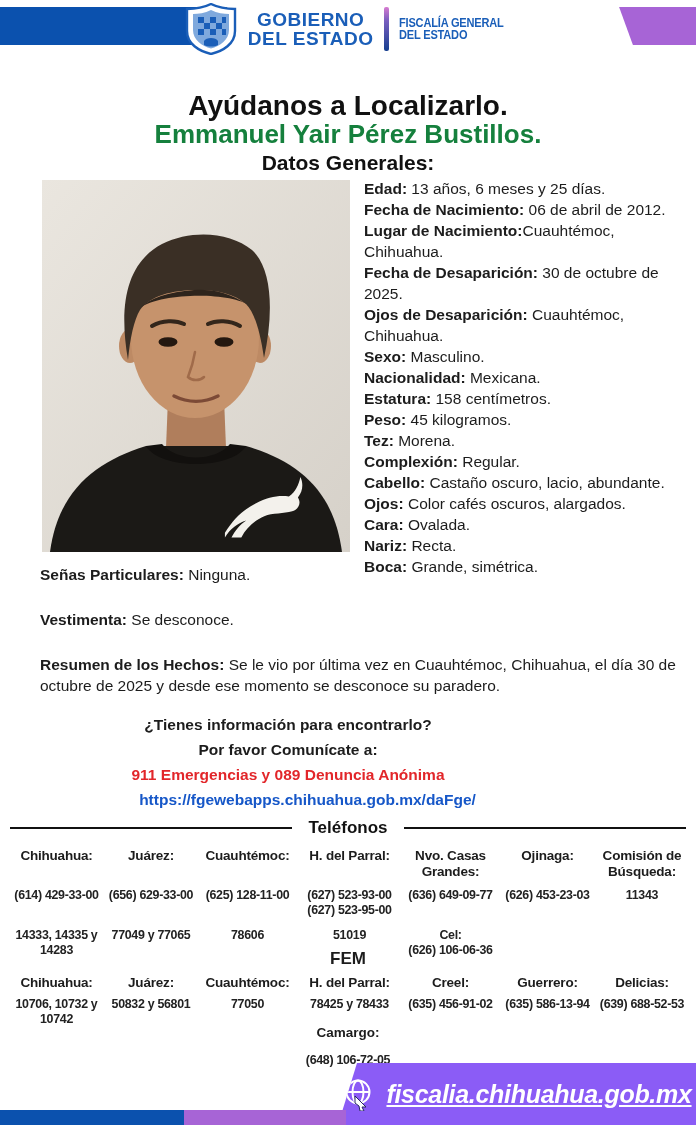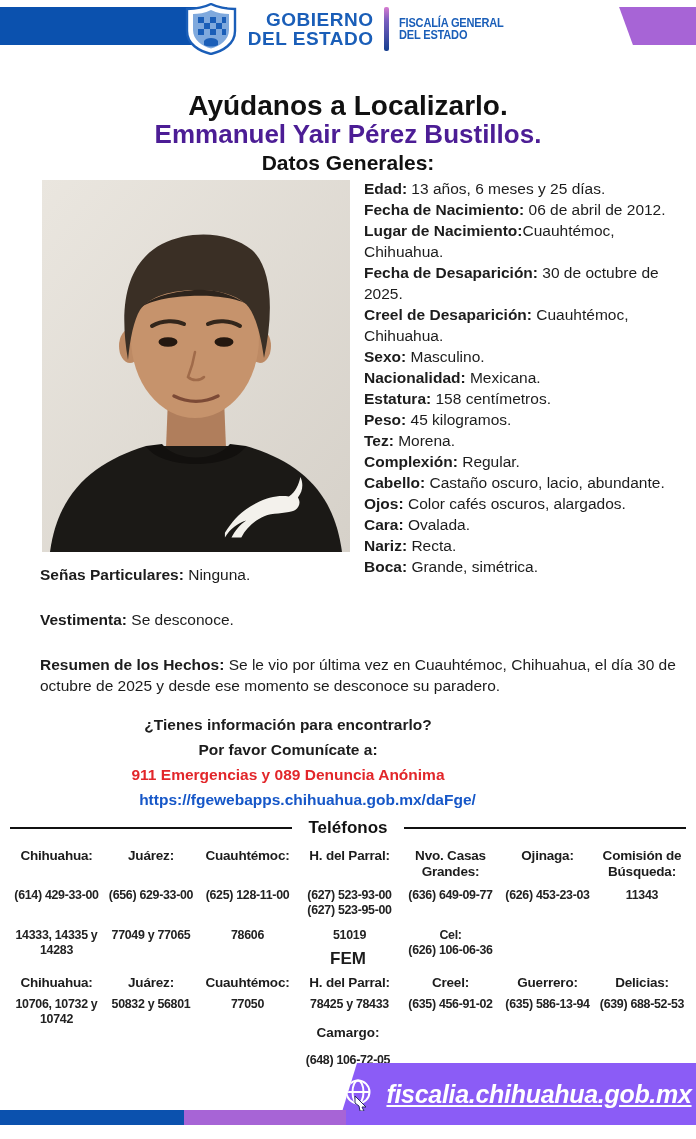--- a/index.html
+++ b/index.html
@@ -6,26 +6,26 @@
   .page{
     position:relative;width:696px;height:1139px;background:#ffffff;overflow:hidden;
     font-family:"Liberation Sans","DejaVu Sans",sans-serif;color:#1c1c1c;
   }
   
   .hdr-bar{position:absolute;top:7px;height:38px;}
   .hdr-bar.blue{left:-14px;width:234px;background:#0b51ae;transform:skewX(-20deg);}
   .hdr-bar.purple{right:-14px;width:84px;background:#a764d6;transform:skewX(20deg);}
   .hdr-logo{position:absolute;top:2px;left:0;width:696px;height:54px;display:flex;align-items:center;justify-content:center;gap:10px;}
   .shield{width:54px;height:52px;flex:0 0 auto;}
-  .gov-text{color:#1a5eb8;font-weight:bold;font-size:19px;line-height:19px;letter-spacing:.5px;text-align:right;}
+  .gov-text{color:#1a5eb8;font-weight:bold;font-size:19px;line-height:19px;letter-spacing:.5px;text-align:center;}
   .logo-divider{width:5px;height:44px;border-radius:2px;background:linear-gradient(180deg,#d77bd0 0%,#7a5fc0 30%,#163f8f 100%);}
   .agency-text{color:#1a5eb8;font-weight:bold;font-size:12px;line-height:12.5px;letter-spacing:-.2px;transform:scaleX(.92);transform-origin:left center;}
   
   .title-main{position:absolute;top:84px;left:0;width:696px;text-align:center;font-size:28px;font-weight:bold;color:#111;margin-top:6px;}
-  .title-name{position:absolute;top:119px;left:0;width:696px;text-align:center;font-size:26px;font-weight:bold;color:#4c1d95;}
+  .title-name{position:absolute;top:119px;left:0;width:696px;text-align:center;font-size:26px;font-weight:bold;color:#15803d;}
   .title-section{position:absolute;top:151px;left:0;width:696px;text-align:center;font-size:21px;font-weight:bold;color:#111;}
   
   .photo{position:absolute;top:180px;left:42px;width:308px;height:372px;}
   .gd-list{position:absolute;top:178px;left:364px;width:316px;font-size:15.5px;line-height:21px;}
   .gd-list p{margin:0;}
   .gd-list b{font-weight:bold;}
   
   .details{position:absolute;top:564px;left:40px;width:636px;font-size:15.5px;line-height:21px;}
   .details p{margin:0 0 24px 0;}
   .details b{font-weight:bold;}
@@ -128,21 +128,21 @@
     <g transform="translate(178,292) scale(0.82)">
       <path d="M6 74 C16 58 28 46 44 38 C58 31 72 28 84 30 C92 24 96 16 98 6 C102 14 101 24 95 31 C99 37 97 45 88 48 C78 51 64 50 54 54 C42 59 32 68 26 80 L14 80 C18 72 24 64 32 59 C22 62 12 69 6 80 Z" fill="#f3f1ec"></path>
     </g>
   </svg>
 
   <div class="gd-list">
     <p><b>Edad:</b><span> 13 años, 6 meses y 25 días.</span></p>
     <p><b>Fecha de Nacimiento:</b><span> 06 de abril de 2012.</span></p>
     <p><b>Lugar de Nacimiento:</b><span>Cuauhtémoc, Chihuahua.</span></p>
     <p><b>Fecha de Desaparición:</b><span> 30 de octubre de 2025.</span></p>
-    <p><b>Creel de Desaparición:</b><span> Cuauhtémoc, Chihuahua.</span></p>
+    <p><b>Ojos de Desaparición:</b><span> Cuauhtémoc, Chihuahua.</span></p>
     <p><b>Sexo:</b><span> Masculino.</span></p>
     <p><b>Nacionalidad:</b><span> Mexicana.</span></p>
     <p><b>Estatura:</b><span> 158 centímetros.</span></p>
     <p><b>Peso:</b><span> 45 kilogramos.</span></p>
     <p><b>Tez:</b><span> Morena.</span></p>
     <p><b>Complexión:</b><span> Regular.</span></p>
     <p><b>Cabello:</b><span> Castaño oscuro, lacio, abundante.</span></p>
     <p><b>Ojos:</b><span> Color cafés oscuros, alargados.</span></p>
     <p><b>Cara:</b><span> Ovalada.</span></p>
     <p><b>Nariz:</b><span> Recta.</span></p>

